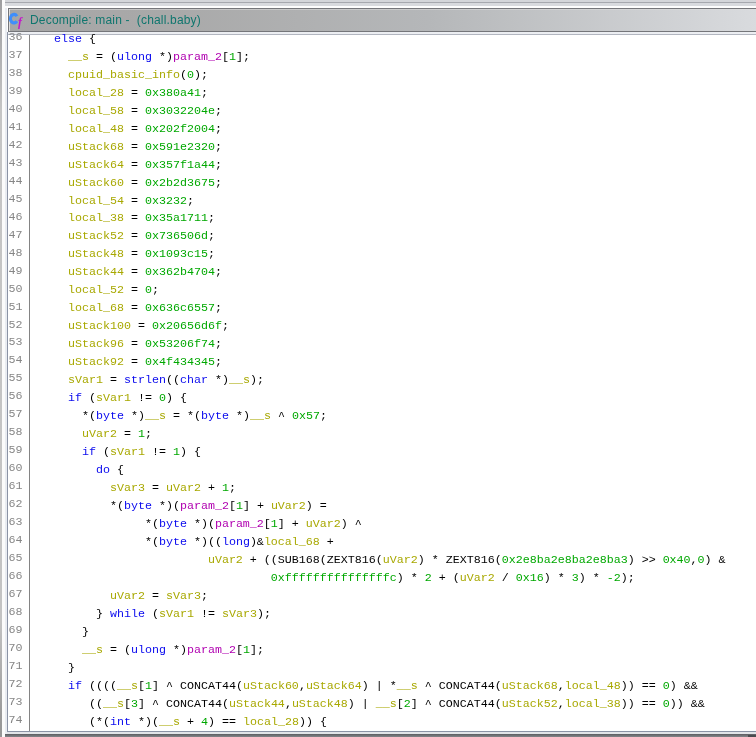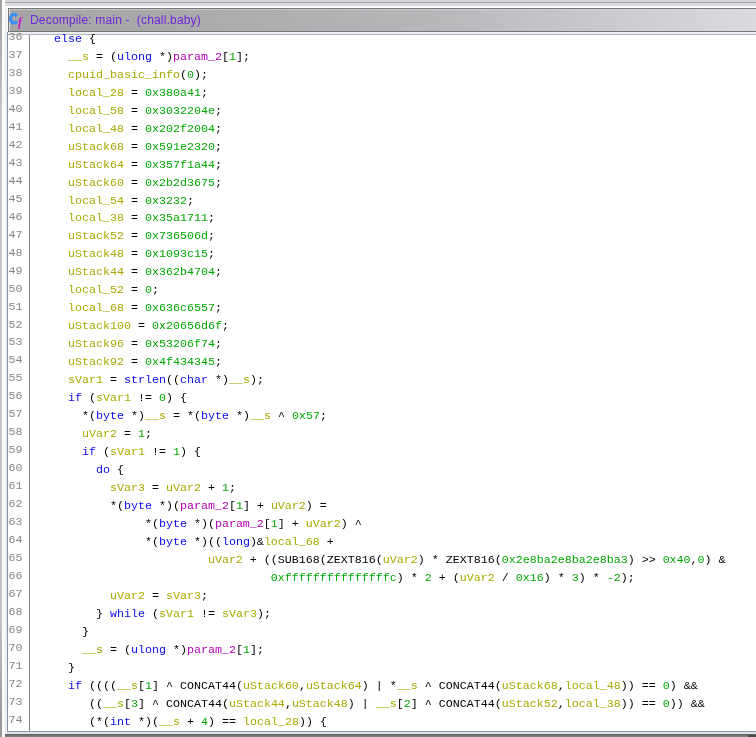--- a/index.html
+++ b/index.html
@@ -9,21 +9,21 @@
   #topC{left:0;top:3px;width:756px;height:3px;background:#d8dade}
   #topD{left:0;top:6px;width:756px;height:2px;background:#fdfdfd}
   #leftA{left:0;top:0;width:2px;height:737px;background:linear-gradient(to bottom,#9e9ea0 0px,#a8a8aa 30px,#c5c5c5 110px,#c3c3c3 620px,#9a9a9a 715px,#969696 737px)}
   #leftB{left:2px;top:0;width:3px;height:737px;background:#fbfbfb}
   #leftC{left:5px;top:8px;width:2px;height:726px;background:#e9ecf1}
   
   #tbar{left:8px;top:8px;width:748px;height:24px;background:#75767a}
   #tfill{left:9px;top:9px;width:747px;height:22px;background:linear-gradient(to right,#a6a6a6 0px,#a9a9a9 160px,#b5b7b9 420px,#d9dbde 748px)}
   #tfill:after{content:"";position:absolute;left:0;top:0;width:1px;height:22px;background:rgba(235,235,235,.8)}
   #tfill:before{content:"";position:absolute;left:0;top:0;width:747px;height:1px;background:rgba(222,222,222,.55)}
-  #ttext{left:30px;top:8px;height:26px;line-height:24px;font-family:"Liberation Sans",sans-serif;font-size:12px;letter-spacing:0.18px;color:#6d28d9;white-space:pre}
+  #ttext{left:30px;top:8px;height:26px;line-height:24px;font-family:"Liberation Sans",sans-serif;font-size:12px;letter-spacing:0.18px;color:#0f766e;white-space:pre}
   
   #gapA{left:8px;top:32px;width:748px;height:2px;background:#eceef2}
   #gapB{left:8px;top:34px;width:748px;height:1px;background:#b2b6c0}
   
   #content{left:8px;top:35px;width:748px;height:696px;background:#ffffff}
   #lborder{left:7px;top:32px;width:1px;height:700px;background:#8b93a5}
   #sep{left:29px;top:35px;width:1px;height:696px;background:#848484}
   #bborder{left:7px;top:731px;width:749px;height:1px;background:#8b93a5}
   #botA{left:5px;top:732px;width:751px;height:2px;background:#e2e4e8}
   #botB{left:5px;top:734px;width:751px;height:3px;background:linear-gradient(to bottom,#5c5d61,#85868a)}

